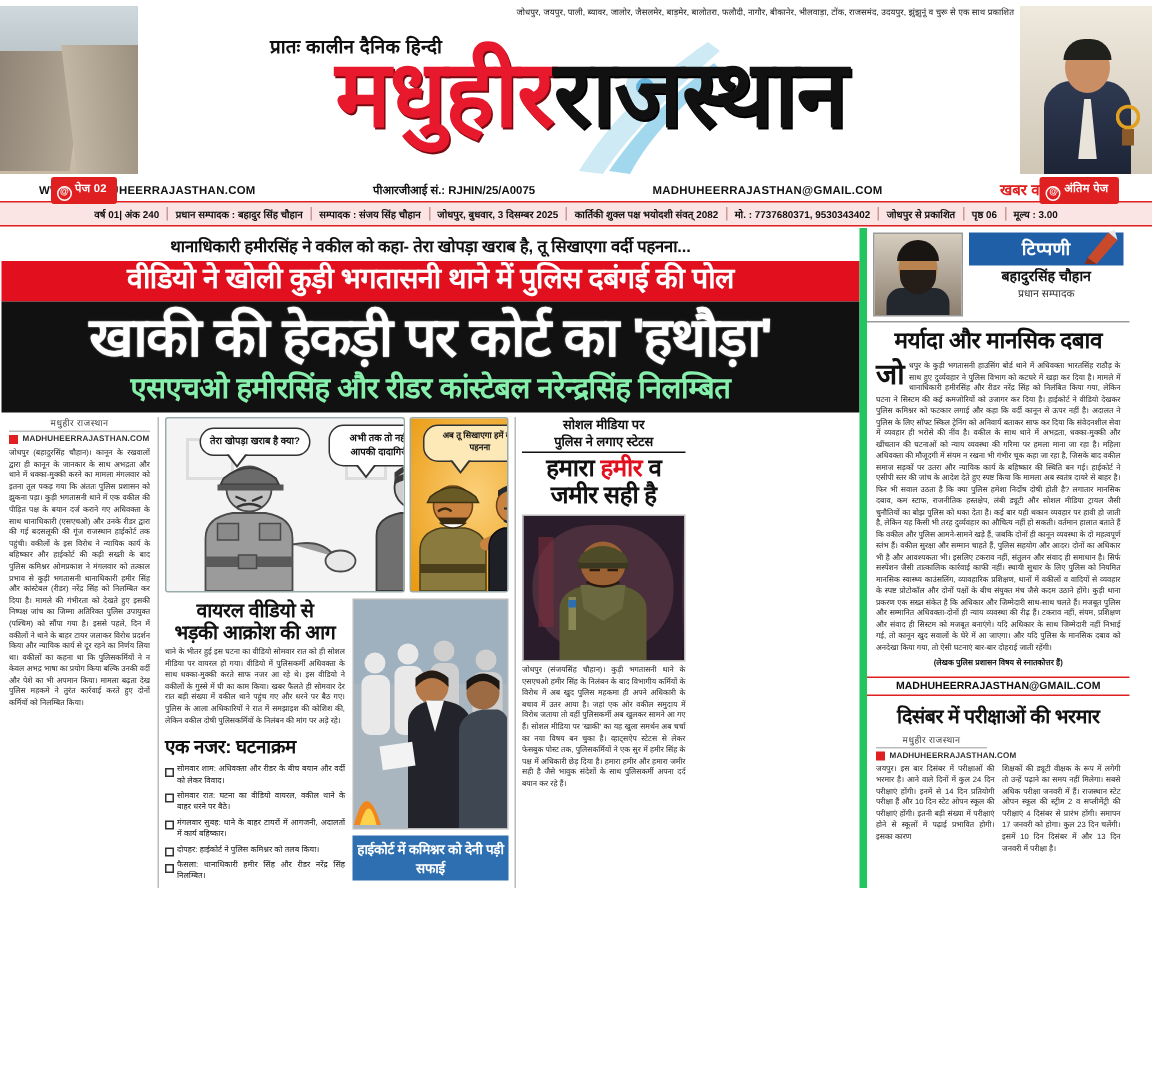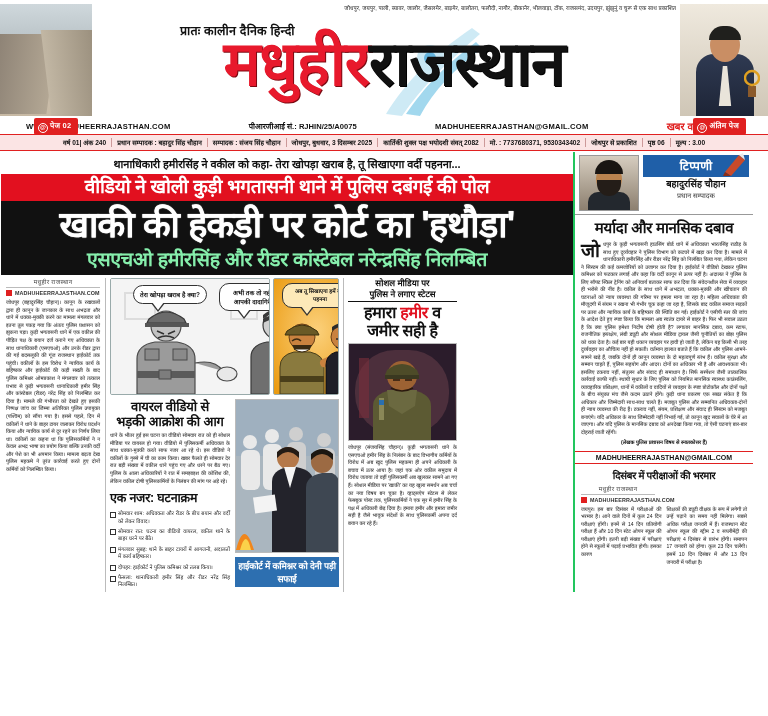--- a/index.html
+++ b/index.html
@@ -99,21 +99,21 @@
     height:15px;background:#fbe4e4;border-top:1.5px solid #e02020;border-bottom:1.5px solid #e02020;
     display:flex;align-items:center;justify-content:center;gap:0;
     font-size:6.6px;color:#111;font-weight:bold;white-space:nowrap;
   }
   .strip-info span{padding:0 5px;border-right:1px solid #c99;}
   .strip-info span:last-child{border-right:none;}
 
   
   .body-wrap{display:flex;padding:1px;}
   .col-main{width:572px;position:relative;}
-  .col-side{width:180px;position:relative;border-left:2px solid #22c55e;box-sizing:border-box;}
+  .col-side{width:180px;position:relative;border-left:5px solid #22c55e;box-sizing:border-box;}
 
   .kicker{
     text-align:center;font-size:11px;font-weight:bold;color:#111;
     padding:4px 0 3px;letter-spacing:-.1px;
   }
   .redbar{
     background:#e2101f;color:#fff;text-align:center;font-size:19px;font-weight:bold;
     padding:2px 0 3px;letter-spacing:-.3px;line-height:22px;
   }
   .blackbox{
@@ -261,21 +261,21 @@
   }
   .tip-body .dropcap{
     float:left;font-size:19px;line-height:17px;font-weight:bold;margin:1px 3px 0 0;color:#111;
   }
   .tip-note{text-align:center;font-size:5.2px;font-weight:bold;margin-top:3px;color:#111;}
   .mailbar{
     border-top:1.5px solid #e02020;border-bottom:1.5px solid #e02020;background:#fff;
     text-align:center;font-size:7px;font-weight:bold;padding:2px 0;margin:4px 0 0;color:#111;
   }
   .side-exam-head{
-    text-align:center;font-size:10px;font-weight:bold;color:#111;padding:4px 4px 3px;
+    text-align:center;font-size:13px;font-weight:bold;color:#111;padding:4px 4px 3px;
     letter-spacing:-.3px;
   }
   .side-exam-body{padding:0 6px;}
   .vline{border-left:1px solid #bbb;}
 </style>
 </head>
 <body>
 
 <div class="page">
 

